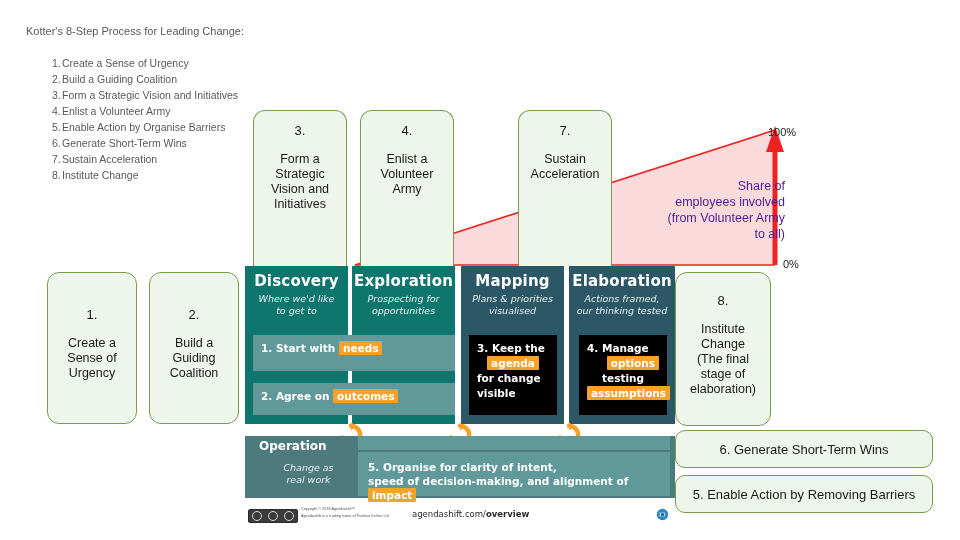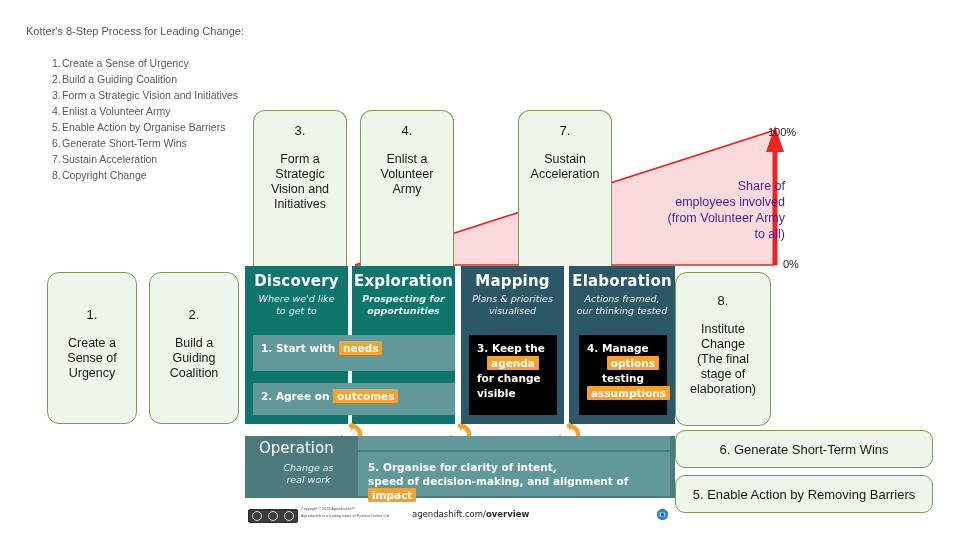--- a/index.html
+++ b/index.html
@@ -68,21 +68,21 @@
   .subcard.light{background:#61989a;}
   .subcard.mid{background:#000000;}
   .hl{background:#f5a22d;color:#ffffff;padding:1px 4px;border-radius:1px;}
 
   
   #op-band{
     position:absolute;left:0;top:170px;width:430px;height:62px;
     background:#4d7a7d;color:#fff;box-sizing:border-box;
   }
   #op-title{
-    position:absolute;left:14px;top:3px;font-size:15px;font-weight:normal;
+    position:absolute;left:14px;top:3px;font-size:12px;font-weight:bold;
     font-family:"DejaVu Sans", sans-serif;
   }
   #op-sub{
     position:absolute;left:16px;top:26px;width:95px;text-align:center;
     font-size:9.5px;font-style:italic;line-height:12px;color:#e7efef;
     font-family:"DejaVu Sans", sans-serif;
   }
   #op-card{
     position:absolute;left:113px;top:16px;width:312px;height:44px;
     background:#61989a;color:#fff;box-sizing:border-box;padding:8px 10px 0 10px;
@@ -150,21 +150,21 @@
     <div class="k-row">
       <span class="k-num">6.</span>
       <span class="k-txt">Generate Short-Term Wins</span>
     </div>
     <div class="k-row">
       <span class="k-num">7.</span>
       <span class="k-txt">Sustain Acceleration</span>
     </div>
     <div class="k-row">
       <span class="k-num">8.</span>
-      <span class="k-txt">Copyright Change</span>
+      <span class="k-txt">Institute Change</span>
     </div>
   </div>
 
   <svg id="involvement-wrap" viewBox="0 0 960 540" width="960" height="540">
     <polygon points="355,265 775,130 775,265" fill="#fadada" stroke="none"></polygon>
     <line x1="355" y1="265" x2="775" y2="130" stroke="#ee2222" stroke-width="1.6"></line>
     <line x1="355" y1="265" x2="775" y2="265" stroke="#ee2222" stroke-width="1.6"></line>
     <line x1="775" y1="265" x2="775" y2="142" stroke="#ee2222" stroke-width="5"></line>
     <polygon points="775,126 784,152 766,152" fill="#ee2222"></polygon>
   </svg>
@@ -226,21 +226,21 @@
 
   <div id="board">
 
     <div class="lane light" style="left:0px;">
       <div class="lane-title">Discovery</div>
       <div class="lane-sub" style="white-space:pre-line;">Where we'd like
 to get to</div>
     </div>
     <div class="lane light" style="left:107px;">
       <div class="lane-title">Exploration</div>
-      <div class="lane-sub" style="white-space:pre-line;font-weight:bold;">Prospecting for
+      <div class="lane-sub" style="white-space:pre-line;">Prospecting for
 opportunities</div>
     </div>
     <div class="lane dark" style="left:216px;">
       <div class="lane-title">Mapping</div>
       <div class="lane-sub" style="white-space:pre-line;">Plans &amp; priorities
 visualised</div>
     </div>
     <div class="lane dark" style="left:324px;width:106px;">
       <div class="lane-title">Elaboration</div>
       <div class="lane-sub" style="white-space:pre-line;">Actions framed,

